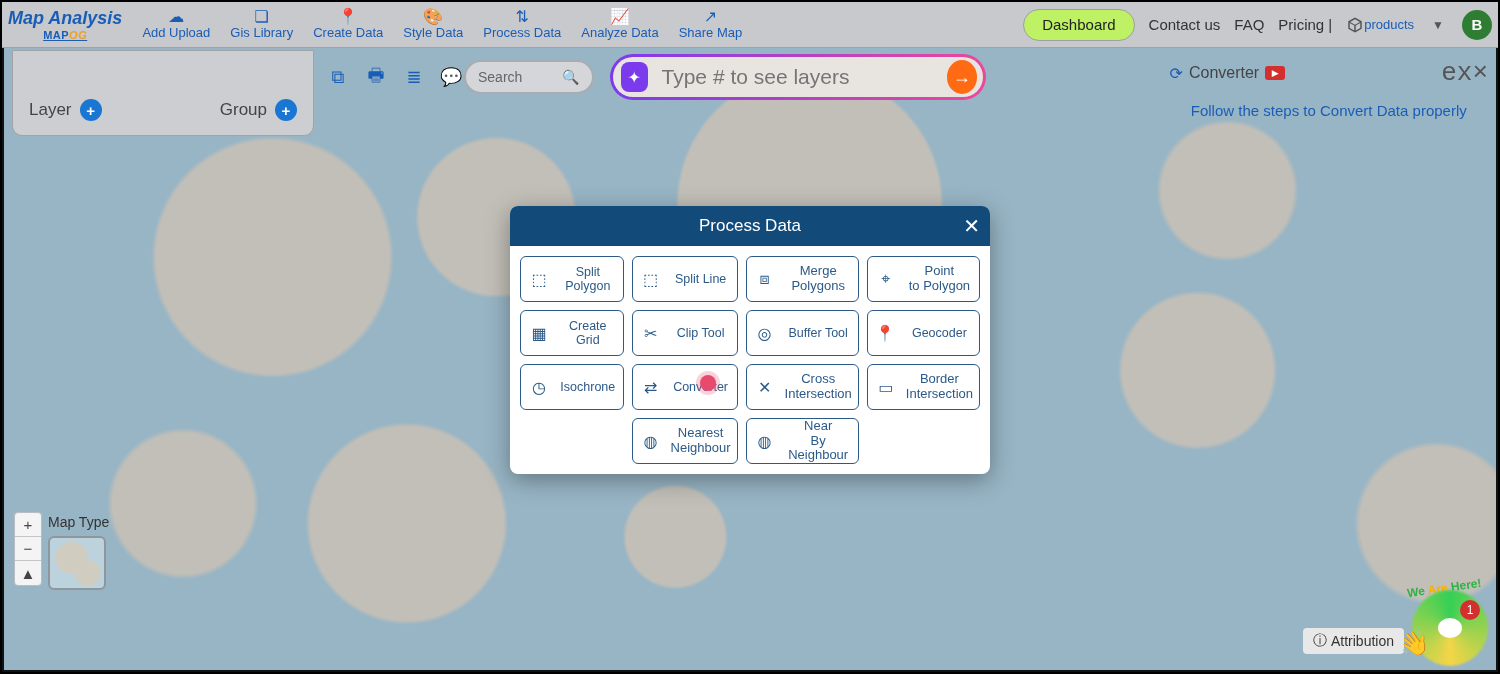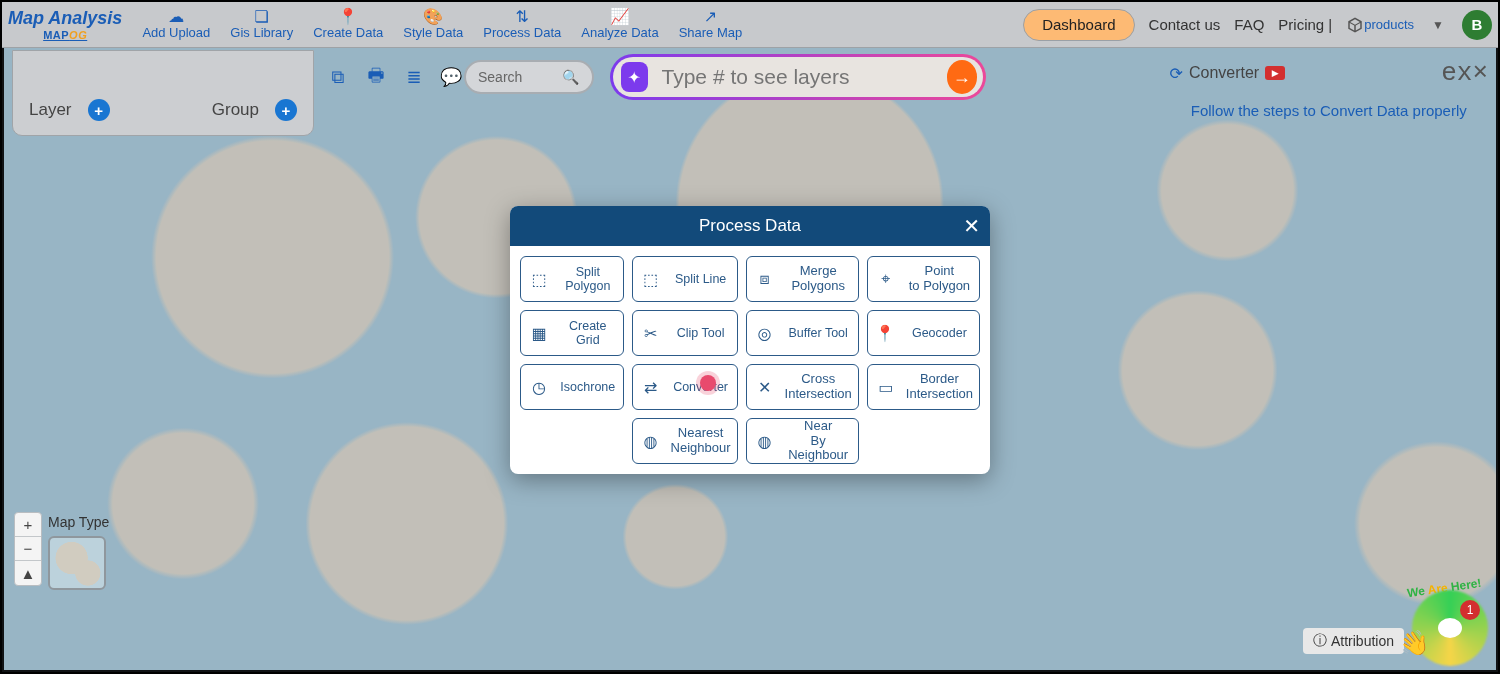--- a/index.html
+++ b/index.html
@@ -26,36 +26,36 @@
     background:#c7c9cc; border-bottom:1px solid #9ea2a6; display:flex; align-items:center;
     padding:0 6px; gap:4px; z-index:10;}
   .brand { display:flex; flex-direction:column; align-items:center; margin-right:8px;}
   .brand-title { font-size:18px; font-weight:700; color:#1a5db6; font-style:italic;}
   .brand-sub { font-size:11px; font-weight:700; color:#1a5db6; letter-spacing:.5px;text-decoration:underline;}
   .brand-sub .og { color:#f0a020; font-style:italic;}
   .nav { display:flex; gap:20px; margin-left:8px;}
   .nav-item { display:flex; flex-direction:column; align-items:center; cursor:pointer; color:#1a5db6; font-size:13px;}
   .nav-item .icon { font-size:16px; line-height:16px;}
   .topbar-right { margin-left:auto; display:flex; align-items:center; gap:14px;}
-  .btn-dash { border:1px solid #9aa0a6; background:#fdba74; border-radius:18px; height:32px;
+  .btn-dash { border:1px solid #9aa0a6; background:#bef264; border-radius:18px; height:32px;
     padding:0 18px; font-size:15px; cursor:pointer; color:#222;}
   .textlink { color:#333; font-size:15px; cursor:pointer;}
   .products { display:flex; flex-direction:row; align-items:center; color:#1a5db6; font-size:13px;}
   .products svg { width:18px; height:18px; fill:#555;}
   .caret { color:#555; font-size:12px; padding:0 4px;}
   .avatar { width:30px; height:30px; border-radius:50%; background:#2e7d32; color:#fff;
     display:flex; align-items:center; justify-content:center; font-size:15px; font-weight:600;}
 
   
   .row2 { position:absolute; left:2px; right:2px; top:50px; height:54px; z-index:9;
     display:flex; align-items:center;}
   .layer-panel { width:302px; height:86px; background:#ccced1; border:1px solid #a0a4a8;
     border-radius:0 0 10px 10px; margin-left:10px; margin-top:32px; padding:14px 16px;
     display:flex; align-items:flex-end; justify-content:space-between; z-index:9;}
-  .lp-item { display:flex; align-items:center; gap:16px; color:#444; font-size:17px;}
+  .lp-item { display:flex; align-items:center; gap:8px; color:#444; font-size:17px;}
   .plus { width:22px; height:22px; border-radius:50%; background:#1976d2; color:#fff;
     display:flex; align-items:center; justify-content:center; font-size:15px; font-weight:700;}
   .tool-strip { display:flex; align-items:center; gap:14px; margin-left:12px;}
   .mini-icon { width:24px; height:24px; display:flex; align-items:center; justify-content:center;
     color:#1a5db6; cursor:pointer; font-size:18px;}
   .search-pill { display:flex; align-items:center; border:2px solid #a8adb2; border-radius:20px;
     background:#d4d6d9; height:34px; padding:0 12px; gap:40px; font-size:14px; color:#666;}
   .layer-pill-wrap { margin-left:16px; background:linear-gradient(90deg,#7c3aed,#ec4899);
     border-radius:26px; padding:3px; position:relative;}
   .layer-pill { display:flex; align-items:center; gap:14px; background:#e8e4e0;

